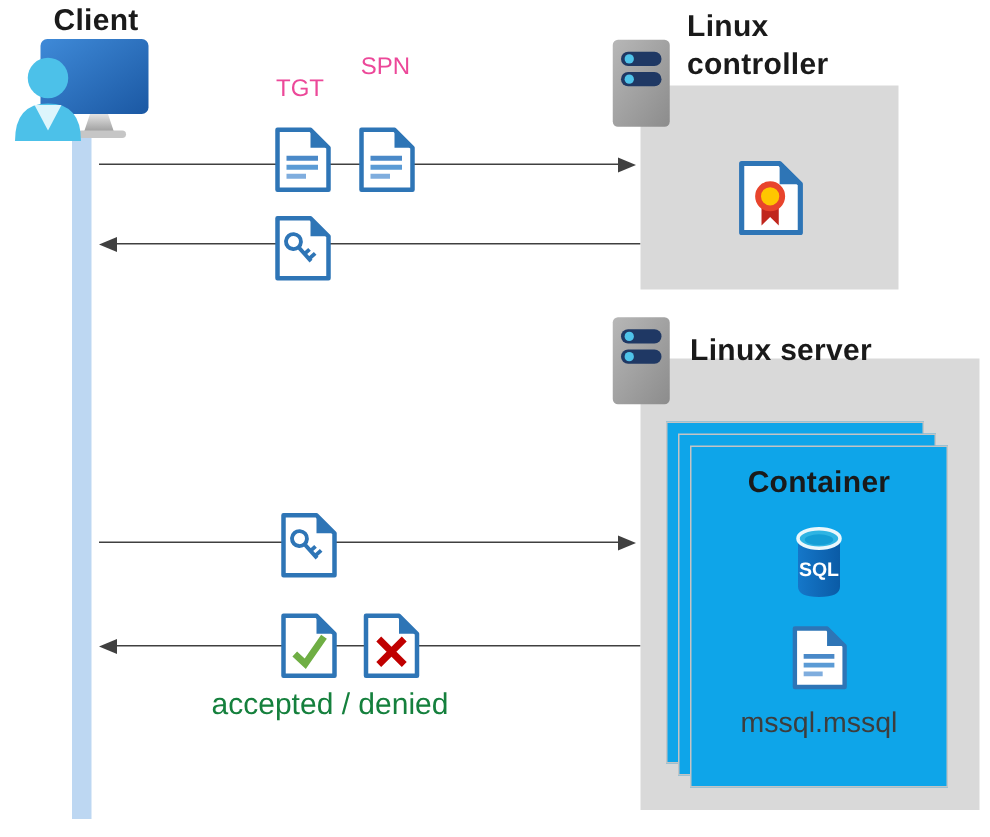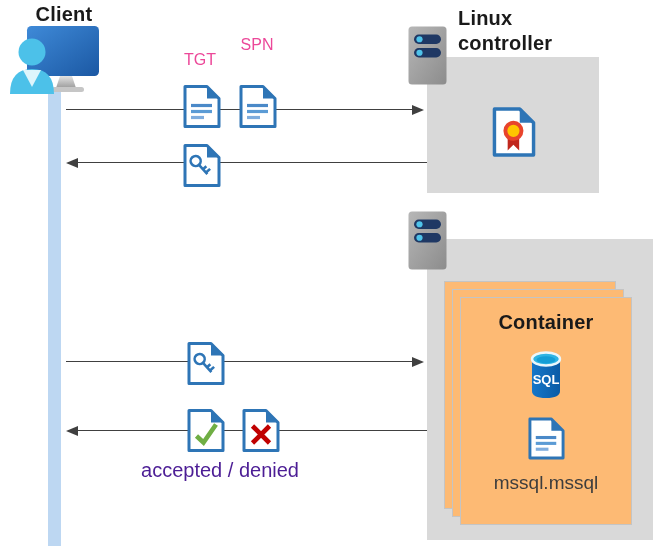--- a/index.html
+++ b/index.html
@@ -8,22 +8,22 @@
     font-family:"Liberation Sans",sans-serif;color:#1a1a1a;
   }
   .abs{position:absolute;}
   .heading{font-weight:700;font-size:20px;line-height:25px;color:#1a1a1a;letter-spacing:0.2px;}
   .graybox{position:absolute;background:var(--c-panel_gray,#d9d9d9);}
   .lifeline{position:absolute;left:48px;top:88px;width:13px;height:458px;background:var(--c-lifeline_blue,#bdd7f2);}
   .hline{position:absolute;height:0;border-top:1.6px solid var(--c-arrow_gray,#404040);}
   .ahead-r{position:absolute;width:0;height:0;border-top:5.5px solid transparent;border-bottom:5.5px solid transparent;border-left:12px solid var(--c-arrow_gray,#404040);}
   .ahead-l{position:absolute;width:0;height:0;border-top:5.5px solid transparent;border-bottom:5.5px solid transparent;border-right:12px solid var(--c-arrow_gray,#404040);}
   .ticketlabel{position:absolute;width:40px;text-align:center;font-size:16px;color:#ec4899;}
-  .resultlabel{position:absolute;left:118px;top:459px;width:204px;text-align:center;font-size:20px;color:#4c1d95;}
-  .page{position:absolute;width:172px;height:228px;background:#fdba74;border:1px solid #c4c4c4;box-sizing:border-box;}
+  .resultlabel{position:absolute;left:118px;top:459px;width:204px;text-align:center;font-size:20px;color:#15803d;}
+  .page{position:absolute;width:172px;height:228px;background:#0ea5e9;border:1px solid #c4c4c4;box-sizing:border-box;}
   .container-title{position:absolute;top:12px;left:0;width:100%;text-align:center;}
   .keytab-label{position:absolute;top:174px;left:0;width:100%;text-align:center;font-size:19px;color:#3d3d3d;}
   svg{display:block;}
 </style>
 </head>
 <body>
 
 <div id="canvas">
 
   <svg width="0" height="0" style="position:absolute" aria-hidden="true">
@@ -123,20 +123,21 @@
     </svg>
   <div class="abs heading" style="left:458px;top:6px;width:118px;">Linux controller</div>
   <svg class="abs" style="left:491px;top:106px;" width="46" height="52" viewBox="0 0 40 45">
       <use href="#sym-doc-cert"></use>
     </svg>
 
   <div class="graybox" style="left:427px;top:239px;width:226px;height:301px;"></div>
   <svg class="abs" style="left:408px;top:211px;" width="39" height="59" viewBox="0 0 39 59">
       <use href="#sym-server"></use>
     </svg>
+  <div class="abs heading" style="left:460px;top:222px;white-space:nowrap;">Linux server</div>
 
   <div class="page" style="left:444px;top:281px;"></div>
   <div class="page" style="left:452px;top:289px;"></div>
   <div class="page" style="left:460px;top:297px;">
     <div class="container-title heading">Container</div>
     <svg class="abs" style="left:69px;top:52px;" width="32" height="52" viewBox="0 0 32 52">
       <path d="M2,9 L2,41 Q2,48 16,48 Q30,48 30,41 L30,9 Z" fill="url(#gradSql)"></path>
       <ellipse cx="16" cy="9" rx="14" ry="6.5" fill="var(--c-sql_top_cyan,#2fb4e3)" stroke="#eaf7fc" stroke-width="2.4"></ellipse>
       <ellipse cx="16" cy="9.8" rx="9.5" ry="3.6" fill="#149ed6"></ellipse>
       <text x="16" y="34" text-anchor="middle" font-family="Liberation Sans, sans-serif" font-size="13" font-weight="700" fill="#ffffff">SQL</text>

